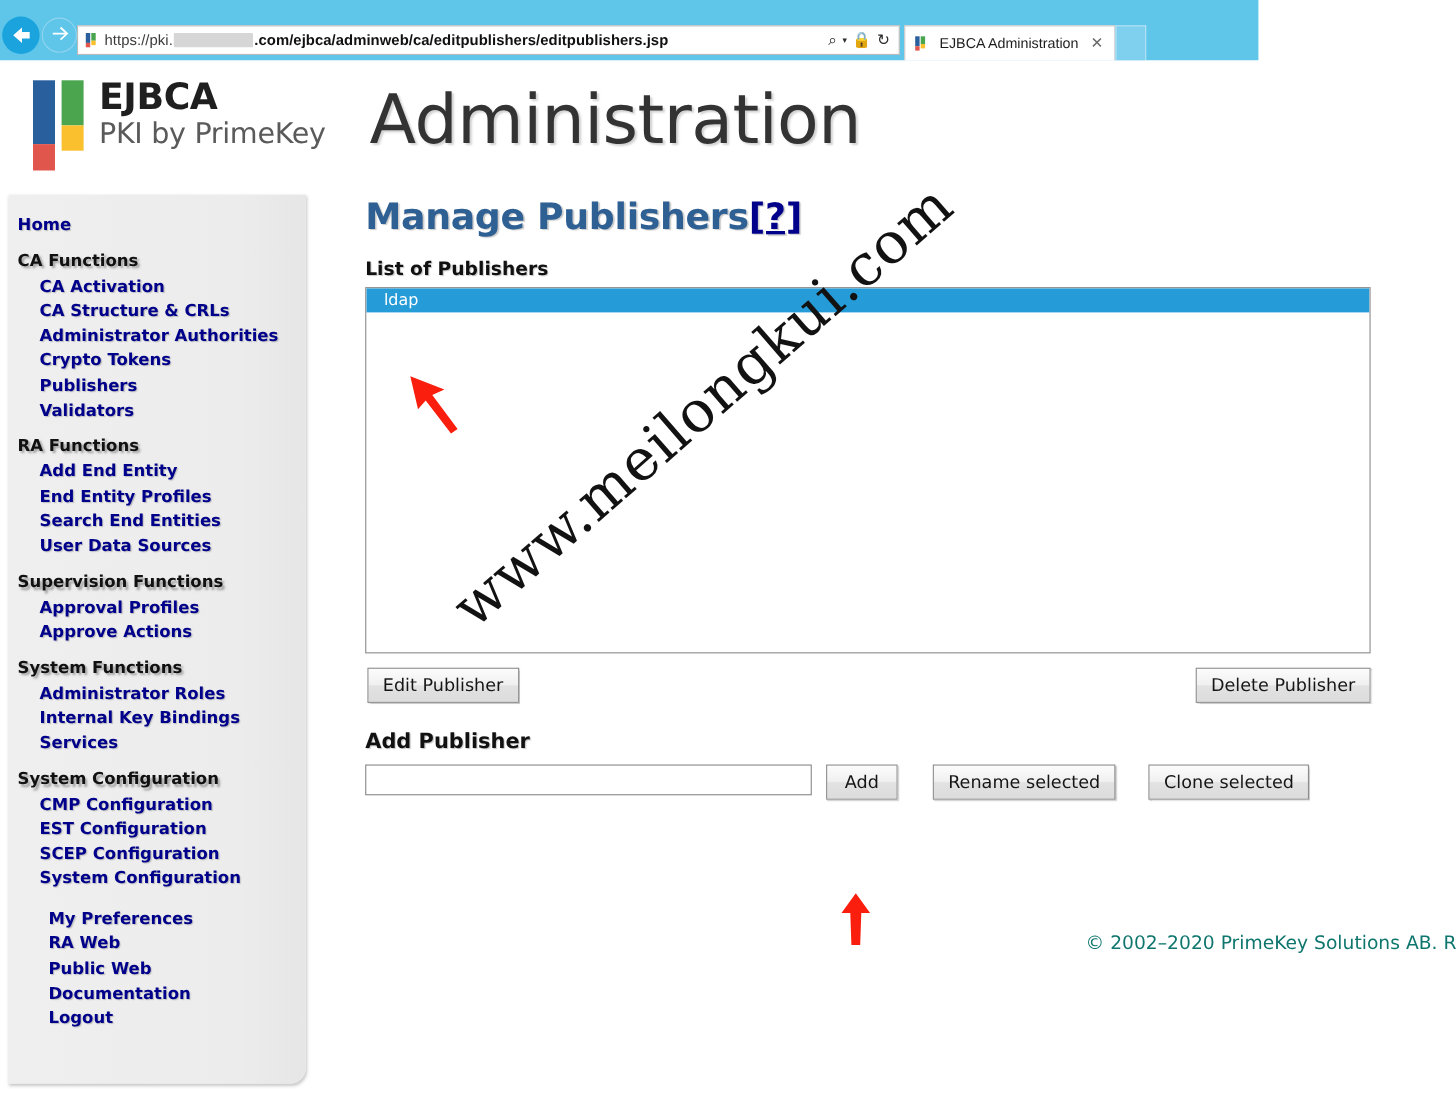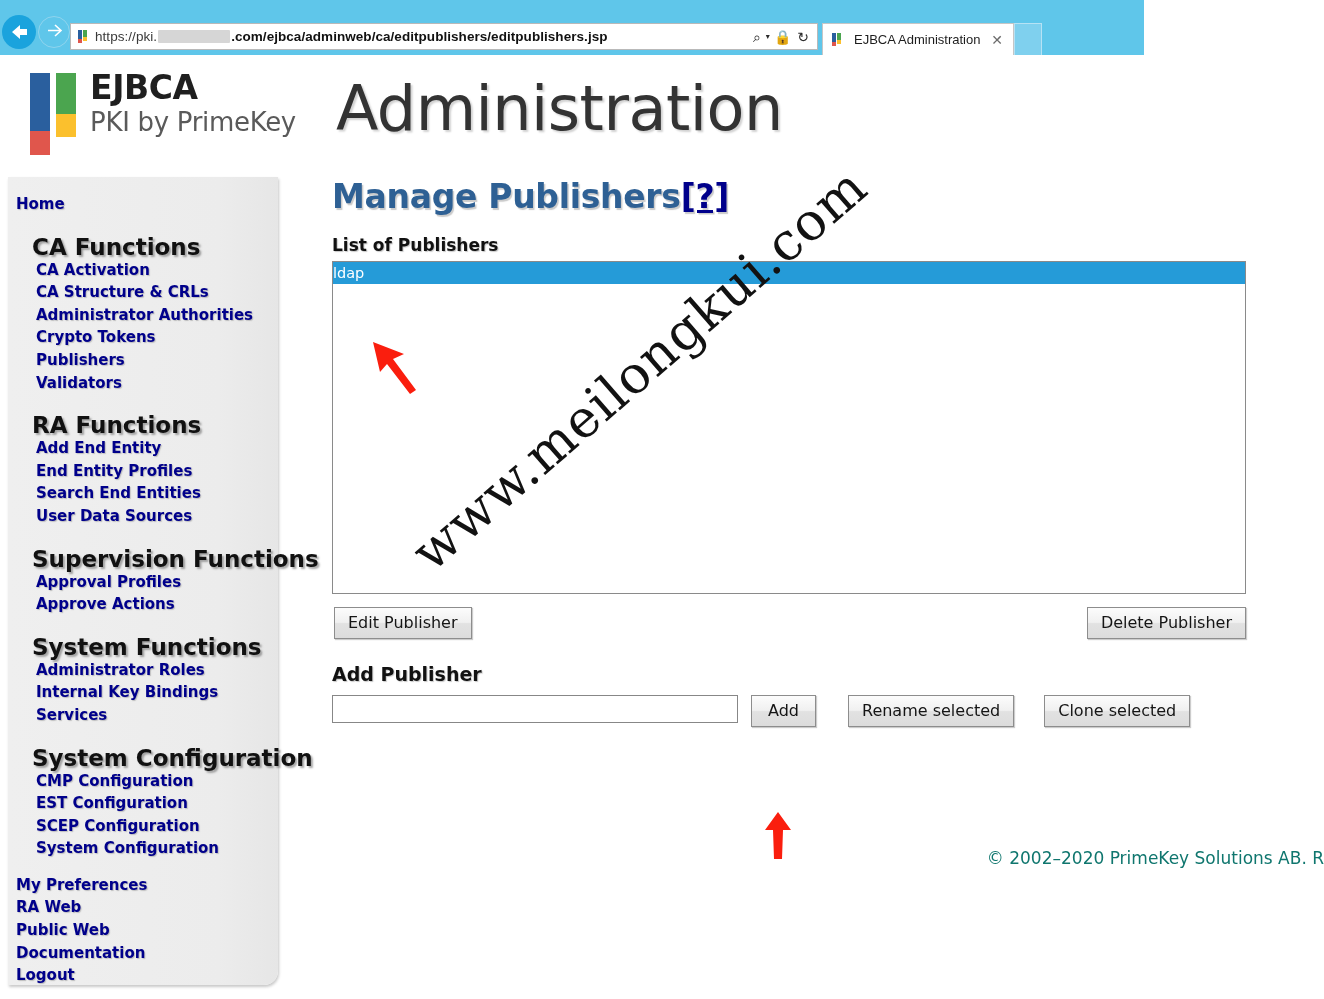--- a/index.html
+++ b/index.html
@@ -150,29 +150,29 @@
     text-decoration: none;
     text-shadow: 1px 1px 1px rgba(150,150,150,0.55);
     font-family: "DejaVu Sans", sans-serif;
     white-space: nowrap;
   }
   .nav-link.level0 { padding-left: 8px; }
   .nav-link.level1 { padding-left: 28px; }
   .nav-header {
     color: #111111;
     font-weight: bold;
-    font-size: 23px;
+    font-size: 15px;
     line-height: 23px;
-    padding-left: 24px;
-    margin-top: 20px;
+    padding-left: 8px;
+    margin-top: 10px;
     text-shadow: 2px 2px 2px rgba(120,120,120,0.65);
     font-family: "DejaVu Sans", sans-serif;
     white-space: nowrap;
   }
-  #nav-bottom { margin-top: 14px; }
+  #nav-bottom { margin-top: 14px; padding-left: 28px; }
 
   
   #main { position: absolute; left: 332px; top: 122px; width: 992px; }
   #page-title {
     font-size: 33px; font-weight: bold; color: #2e6094;
     letter-spacing: -0.3px; line-height: 40px;
     text-shadow: 1.5px 1.5px 1px rgba(150,150,150,0.5);
     font-family: "DejaVu Sans", sans-serif;
     margin: 0; padding: 0;
   }
@@ -186,21 +186,21 @@
 
   #publishers-listbox {
     position: relative;
     width: 914px; height: 333px;
     background: #ffffff;
     border: 1px solid #8a8a8a;
     overflow: hidden;
   }
   .listbox-option {
     height: 22px; line-height: 22px;
-    padding-left: 0;
+    padding-left: 16px;
     font-size: 14.5px;
     color: #000;
     font-family: "DejaVu Sans", sans-serif;
   }
   .listbox-option.selected { background: #259bd8; color: #ffffff; }
 
   #list-buttons {
     position: relative;
     width: 914px; height: 34px;
     margin-top: 13px;

